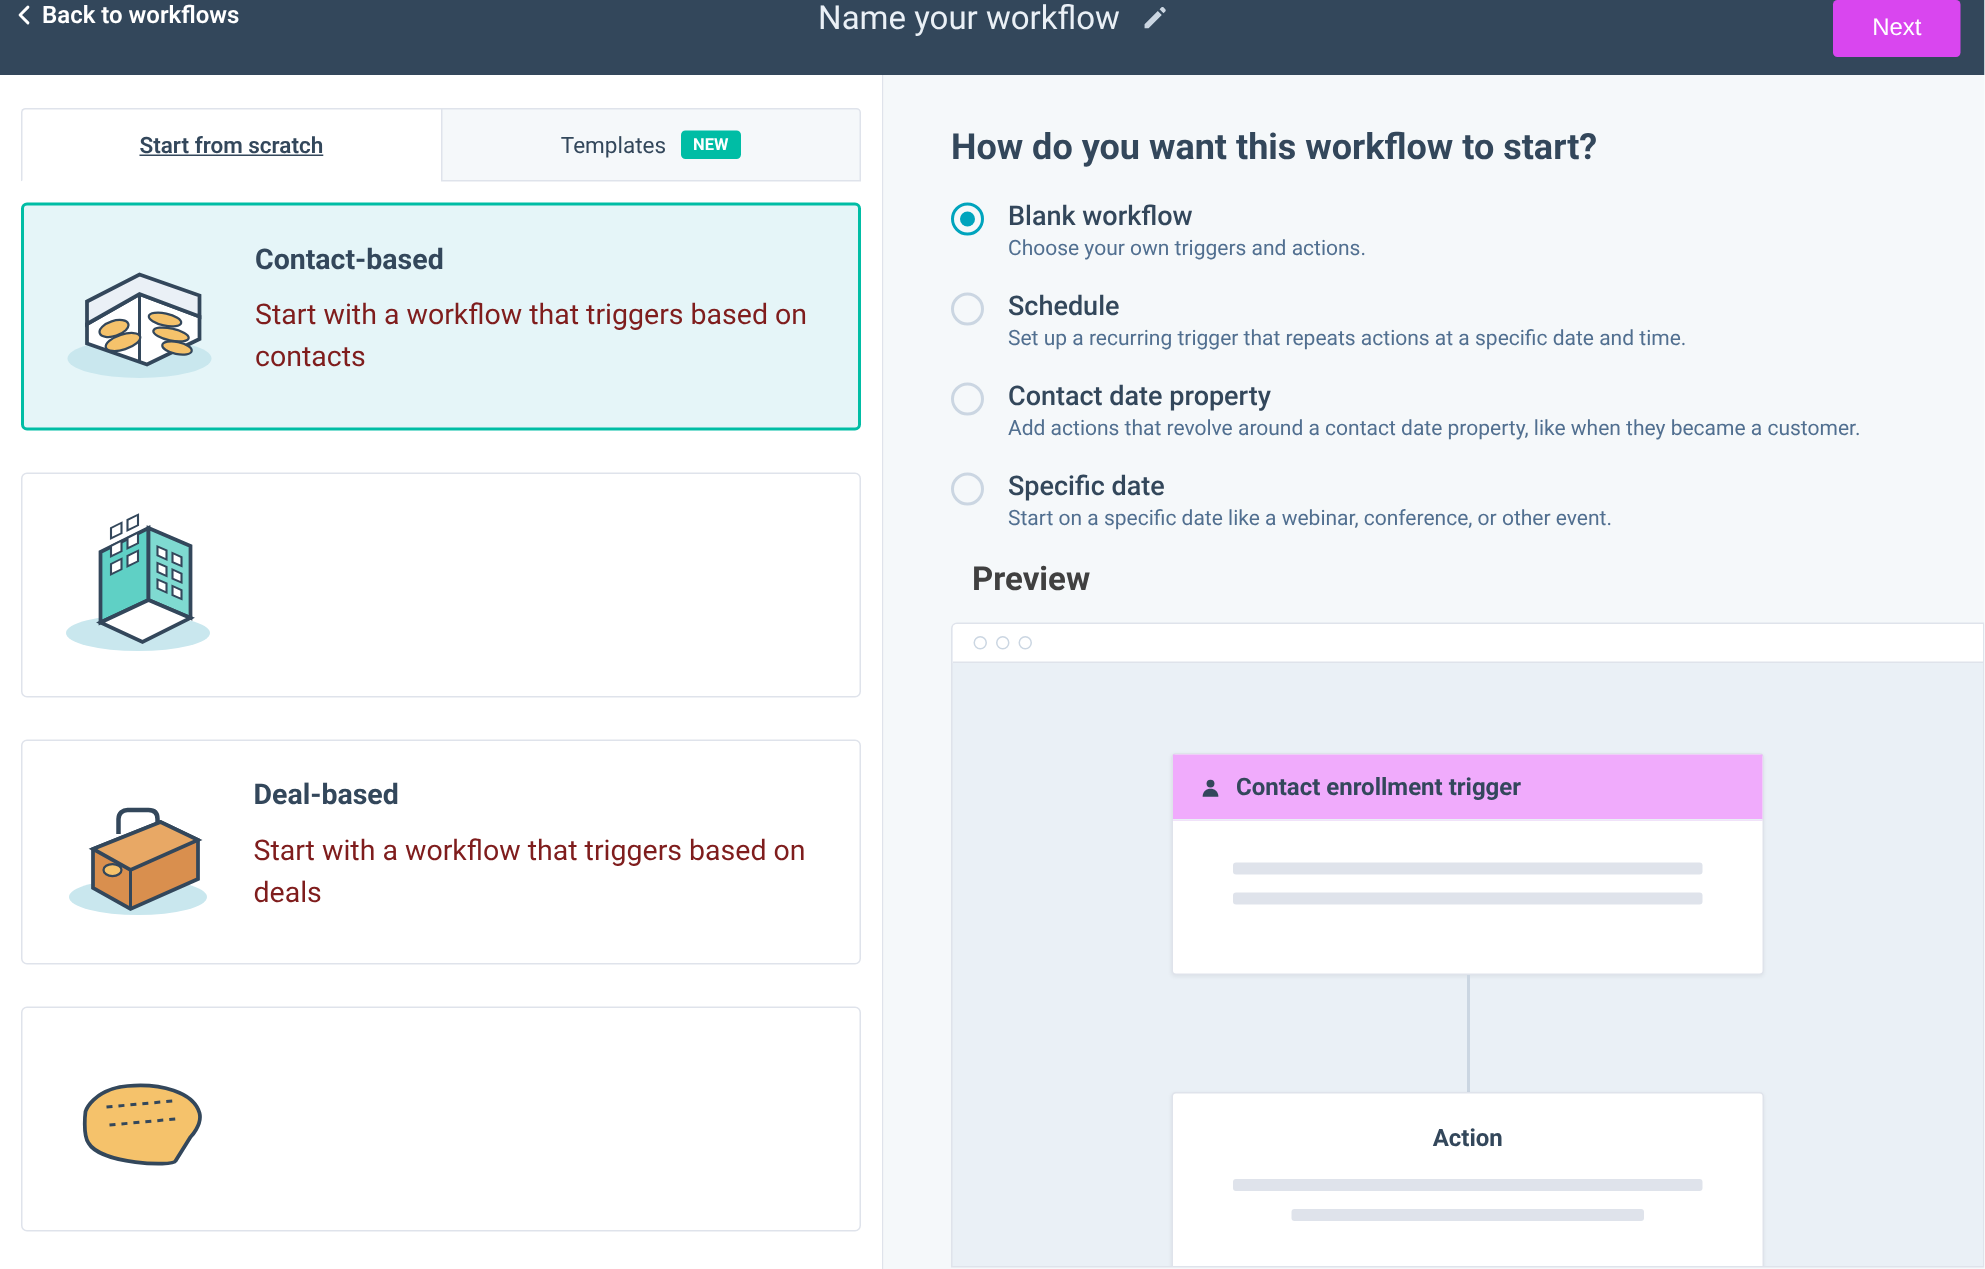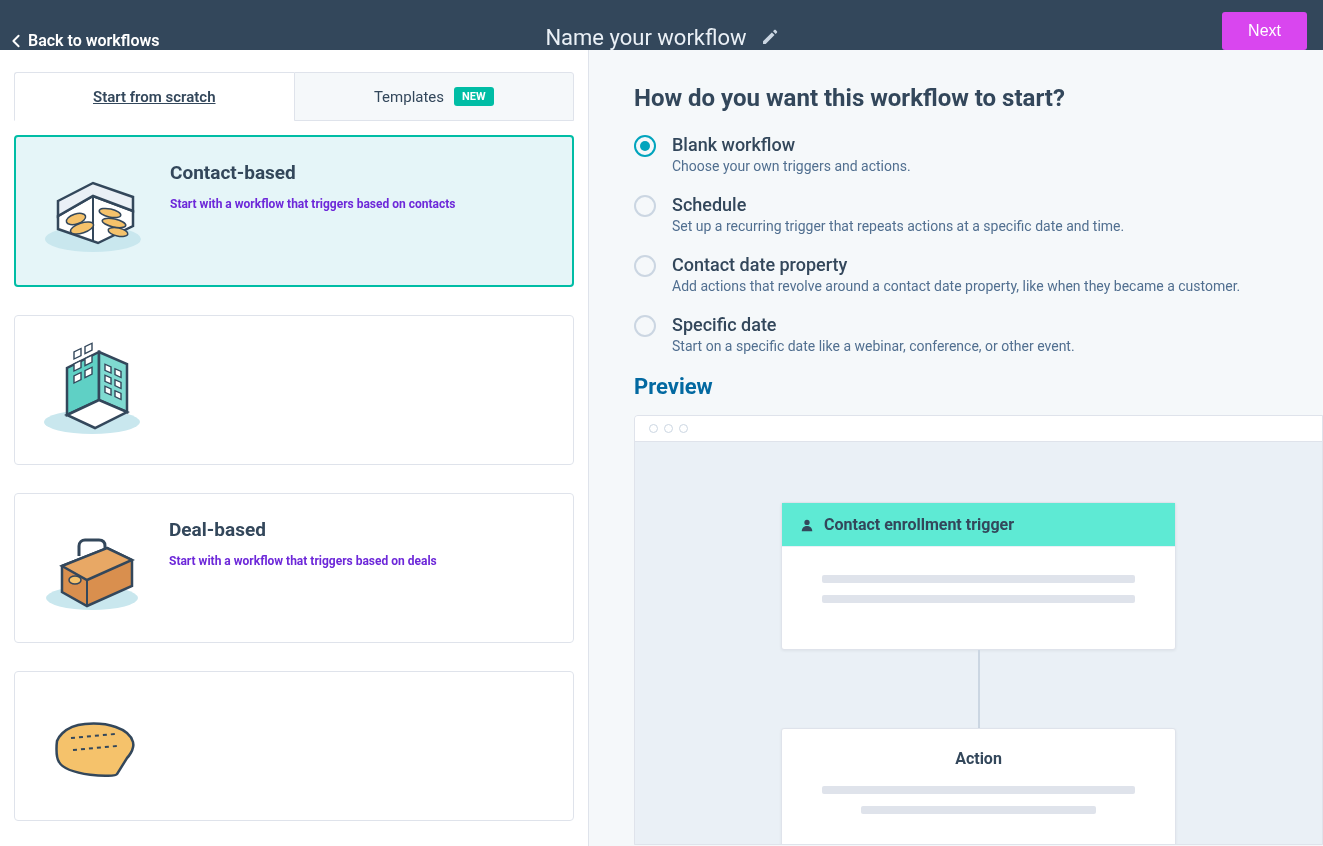--- a/index.html
+++ b/index.html
@@ -7,21 +7,21 @@
   font-family: -apple-system, BlinkMacSystemFont, "Segoe UI", Roboto, Helvetica, Arial, sans-serif;
   background: #fff;
   width: 1323px;
   height: 846px;
   overflow: hidden;
 }
 .header {
   background: #33475b;
   height: 50px;
   display: flex;
-  align-items: flex-end;
+  align-items: flex-start;
   color: #fff;
   padding: 0 16px 0 10px;
   position: relative;
 }
 .back-link {
   display: flex;
   align-items: center;
   gap: 6px;
   font-size: 16px;
   font-weight: 600;
@@ -117,24 +117,24 @@
   align-items:center;
   justify-content:center;
 }
 .card-content h3 {
   font-size: 19px;
   font-weight: 700;
   color: #33475b;
   margin-bottom: 12px;
 }
 .card-content p {
-  font-size: 12px;
-  color: #6d28d9;
+  font-size: 19px;
+  color: #7f1d1d;
   line-height: 1.45;
-  font-weight: 700;
+  font-weight: 400;
 }
 .right-pane {
   flex: 1;
   background: #f5f8fa;
   padding: 34px 0 0 45px;
   overflow: hidden;
 }
 .right-title {
   font-size: 24px;
   font-weight: 700;
@@ -175,22 +175,23 @@
   color: #33475b;
   margin-bottom: 3px;
 }
 .radio-content .desc {
   font-size: 14px;
   color: #516f90;
 }
 .preview-title {
   font-size: 22px;
   font-weight: 700;
-  color: #0369a1;
+  color: #404040;
   margin-bottom: 16px;
+  margin-left: 14px;
 }
 .preview-window {
   border: 1px solid #dfe3eb;
   border-radius: 4px 0 0 0;
   background: #eaf0f6;
   overflow: hidden;
   height: 430px;
 }
 .preview-chrome {
   background: #fff;
@@ -211,21 +212,21 @@
   align-items:center;
 }
 .preview-card {
   width: 395px;
   background:#fff;
   border:1px solid #dfe3eb;
   border-radius:3px;
   box-shadow: 0 1px 3px rgba(0,0,0,0.06);
 }
 .preview-card-header {
-  background:#5eead4;
+  background:#f0abfc;
   padding:12px 18px;
   display:flex;
   align-items:center;
   gap:10px;
   border-bottom:1px solid #eaf0f6;
 }
 .preview-card-header .lbl {
   font-size:16px;
   font-weight:700;
   color:#33475b;

